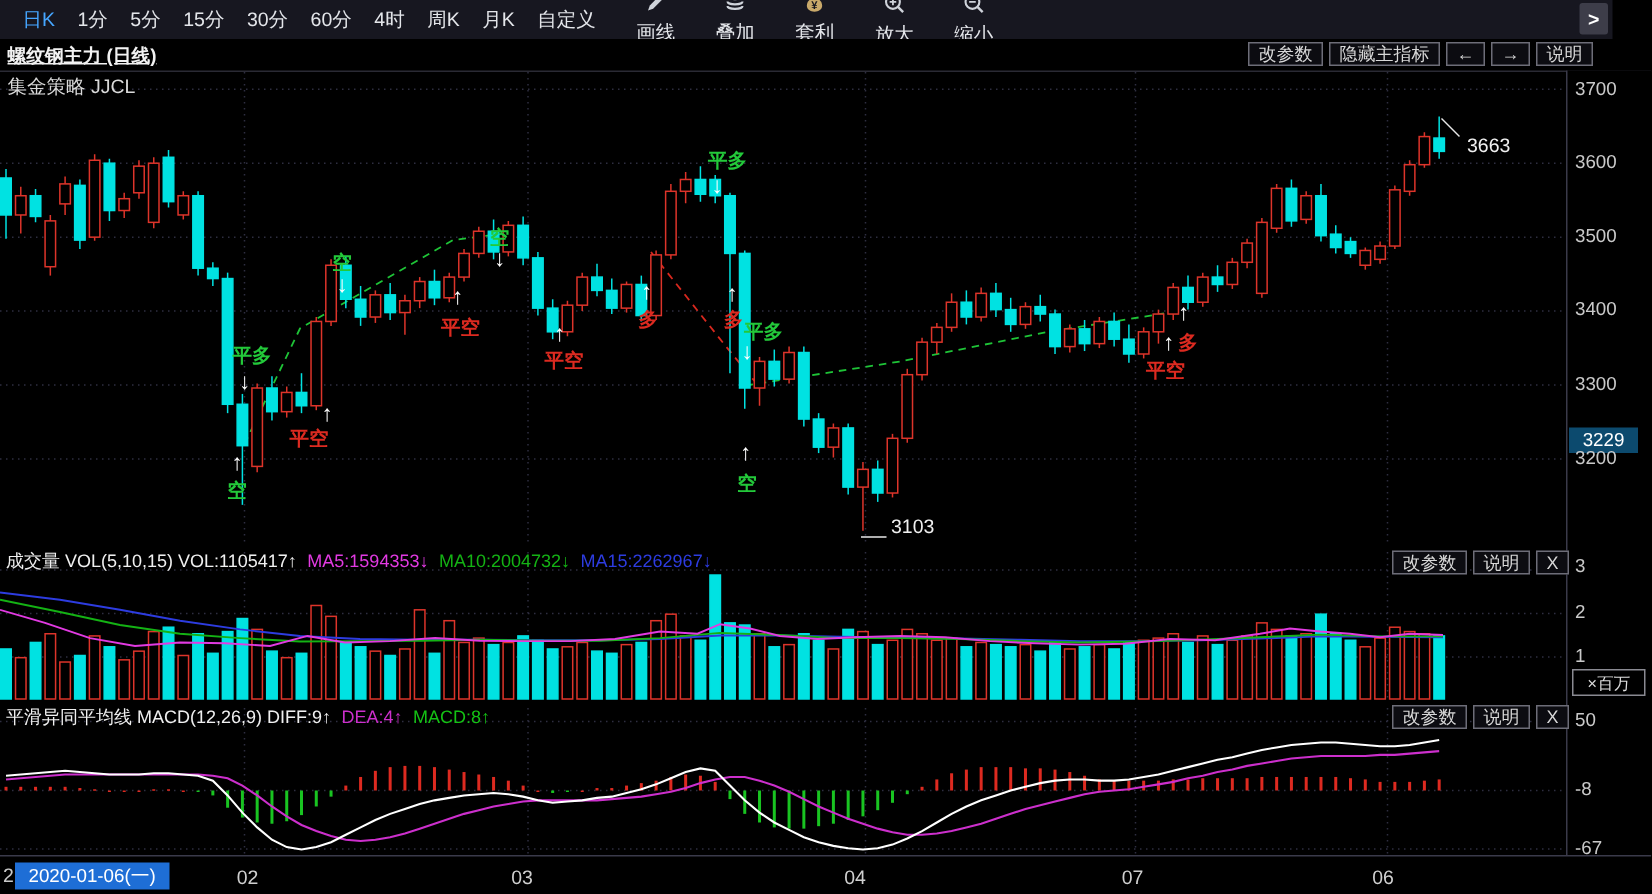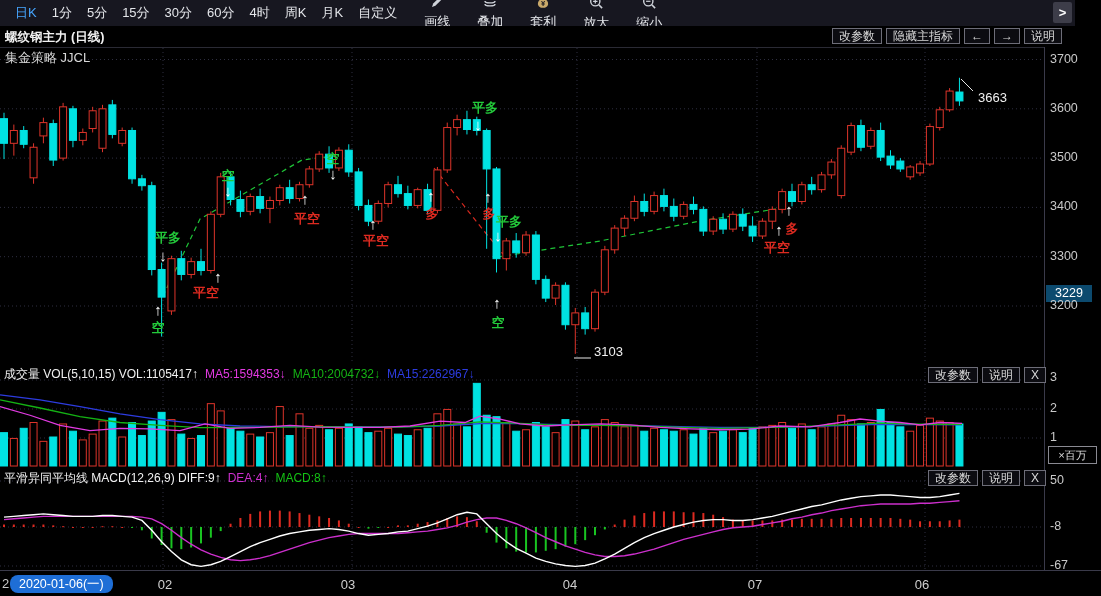--- a/index.html
+++ b/index.html
@@ -10,21 +10,21 @@
            display:flex;align-items:center;color:#e4e6ea;font-size:13px;}
   .tf{margin-left:15px;cursor:default;white-space:nowrap;}
   .tf.active{color:#46a6ff;}
   .tool{margin-left:27px;display:flex;align-items:center;gap:4px;white-space:nowrap;flex-direction:column;}
   .tool svg{display:block;}
   #more-btn{position:absolute;right:3px;top:2px;width:19px;height:21px;background:#3d3d49;color:#fff;
             display:flex;align-items:center;justify-content:center;font-size:13px;font-weight:bold;border-radius:2px;}
   
   #titlebar{position:absolute;left:0;top:26px;width:1101px;height:21px;background:#000;
             border-bottom:1px solid #2a2a34;}
-  #chart-title{position:absolute;left:5px;top:3px;color:#f2f2f2;font-size:12.5px;font-weight:bold;}
+  #chart-title{position:absolute;left:5px;top:3px;color:#f2f2f2;font-size:12.5px;font-weight:bold;text-decoration:underline;}
   .btnrow{position:absolute;display:flex;gap:4px;z-index:6;}
   .btn{display:inline-flex;align-items:center;justify-content:center;border:1px solid #6d6d78;
        color:#d8d8d8;background:#0c0c11;font-size:12px;height:16px;padding:0 6px;box-sizing:border-box;
        white-space:nowrap;}
   #titlebar-btns{left:832px;top:2px;}
   #vol-btns{left:928px;top:367px;}
   #macd-btns{left:928px;top:470px;}
   
   .svgpanel{position:absolute;left:0;}
   #watermark{position:absolute;left:5px;top:49px;color:#d9d9d9;font-size:13px;z-index:3;}
@@ -36,21 +36,21 @@
   .axlabel{position:absolute;left:5px;color:#c9c9c9;font-size:12.5px;}
   #price-badge{position:absolute;left:1px;width:46px;height:17px;background:#0c4a6e;color:#fff;
                font-size:12.5px;display:flex;align-items:center;justify-content:center;}
   #unit-box{position:absolute;left:3px;width:47px;height:16px;border:1px solid #8a8a92;color:#ddd;
             font-size:11px;display:flex;align-items:center;justify-content:center;background:#000;font-family:Liberation Mono, monospace;}
   
   #xaxis{position:absolute;left:0;top:570px;width:1101px;height:26px;background:#000;
          border-top:1px solid #3a3a4a;}
   #x-clip{position:absolute;left:2px;top:5px;color:#c9c9c9;font-size:13px;}
   #date-badge{position:absolute;left:10px;top:4px;height:18px;background:#1e6ed6;color:#fff;
-              font-size:12.5px;display:flex;align-items:center;justify-content:center;padding:0 9px;z-index:2;border-radius:8px;}
+              font-size:12.5px;display:flex;align-items:center;justify-content:center;padding:0 9px;z-index:2;}
   .xtick{position:absolute;top:6px;color:#cfcfcf;font-size:13px;transform:translateX(-50%);}
 </style>
 </head>
 <body>
 
 <div id="app">
 
   <div id="toolbar">
     <span id="tf-list" style="display:flex;align-items:center;">
         <span class="tf active">日K</span>

